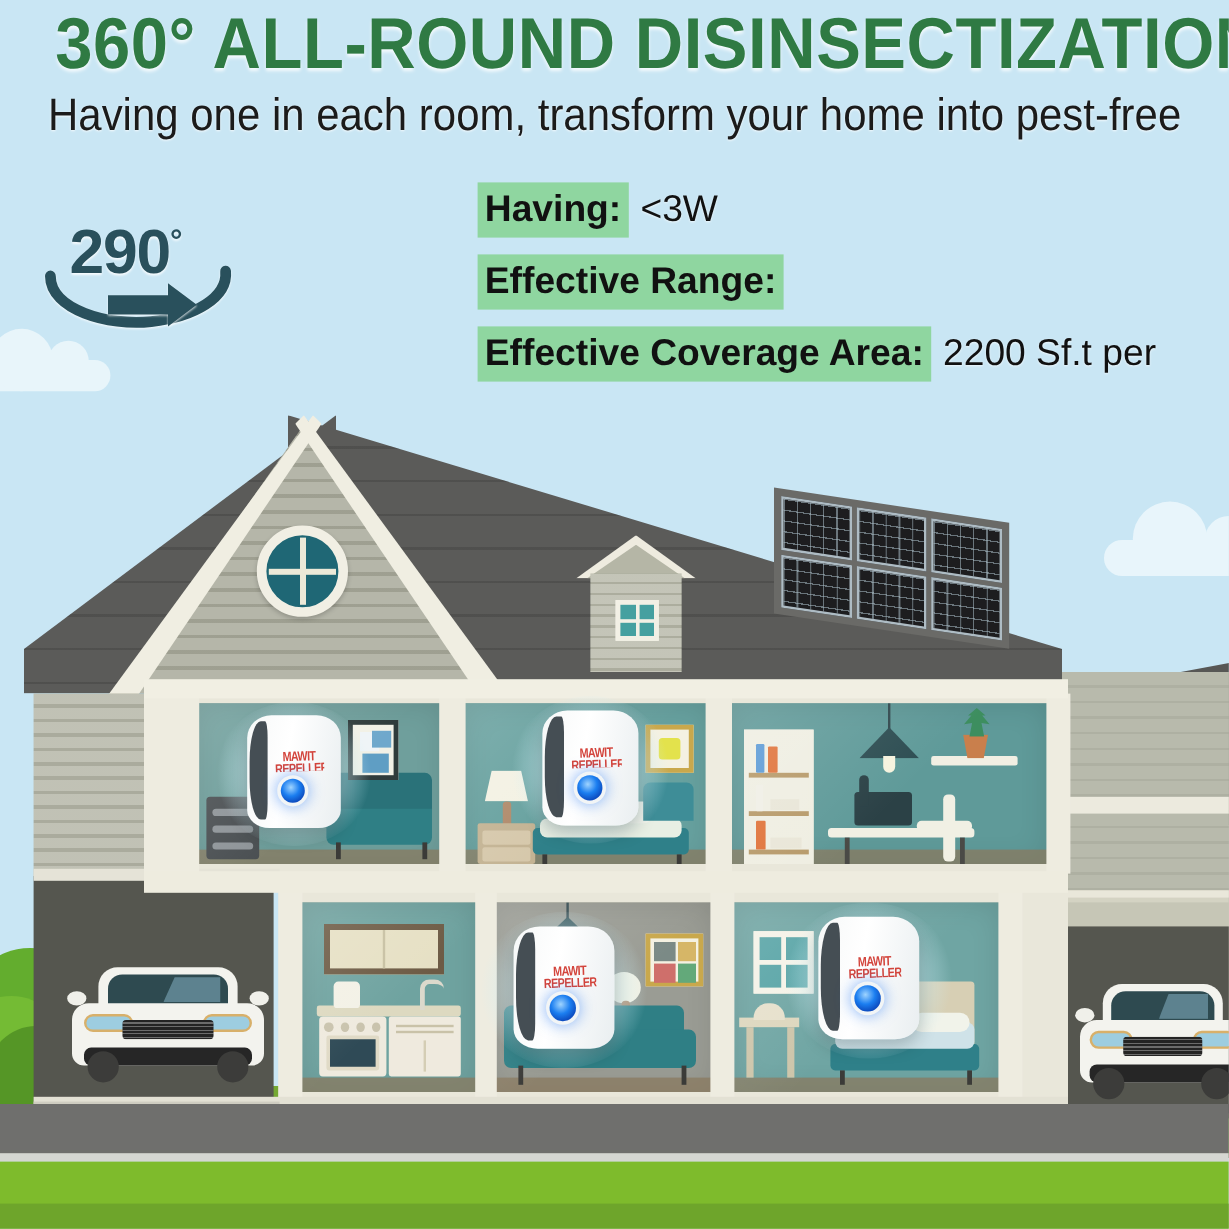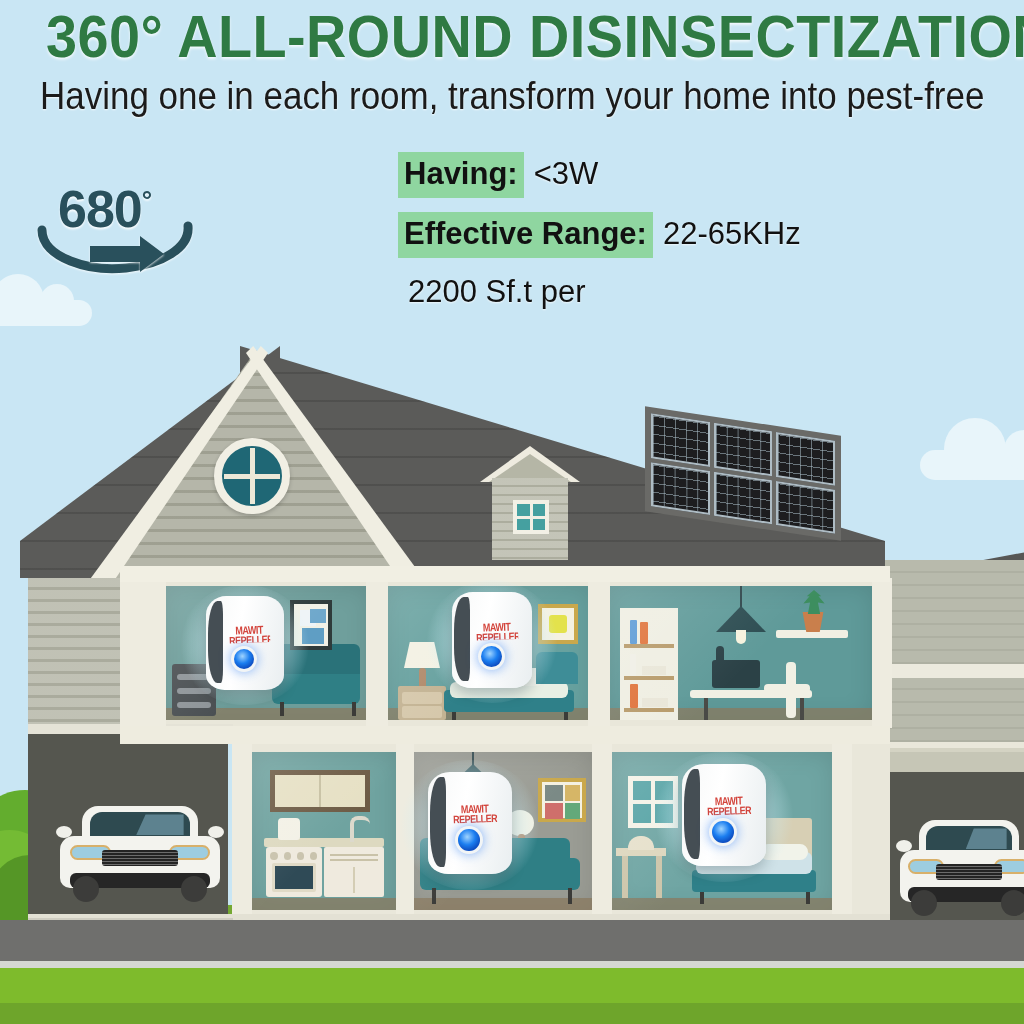--- a/index.html
+++ b/index.html
@@ -507,30 +507,30 @@
   <div class="title">360° ALL-ROUND DISINSECTIZATION</div>
   <div class="subtitle">Having one in each room, transform your home into pest-free</div>
 
   <div class="specs">
     <div class="spec-row">
       <span class="spec-key">Having:</span>
       <span class="spec-val">&lt;3W</span>
     </div>
     <div class="spec-row">
       <span class="spec-key">Effective Range:</span>
-      <span class="spec-val">22-65KHz</span>
     </div>
     <div class="spec-row">
+      <span class="spec-key">Effective Coverage Area:</span>
       <span class="spec-val">2200 Sf.t per</span>
     </div>
   </div>
 
   <div class="badge360">
     <svg width="180" height="112" viewBox="0 0 180 112" style="position:absolute;left:0;top:0;">
       <path d="M12,62 C12,90 60,104 96,100 C132,96 160,80 158,58" fill="none" stroke="#29505c" stroke-width="9" stroke-linecap="round" style="filter:drop-shadow(0 1px 1px rgba(255,255,255,.8));"></path>
       <path d="M60,78 L110,78 L110,68 L134,86 L110,104 L110,94 L60,94 Z" fill="#29505c" style="filter:drop-shadow(0 1px 1px rgba(255,255,255,.8));"></path>
     </svg>
     <div class="txt">
-      <span>680</span><span class="deg">°</span>
+      <span>290</span><span class="deg">°</span>
     </div>
   </div>
 
 </div>
 
 </body></html>

